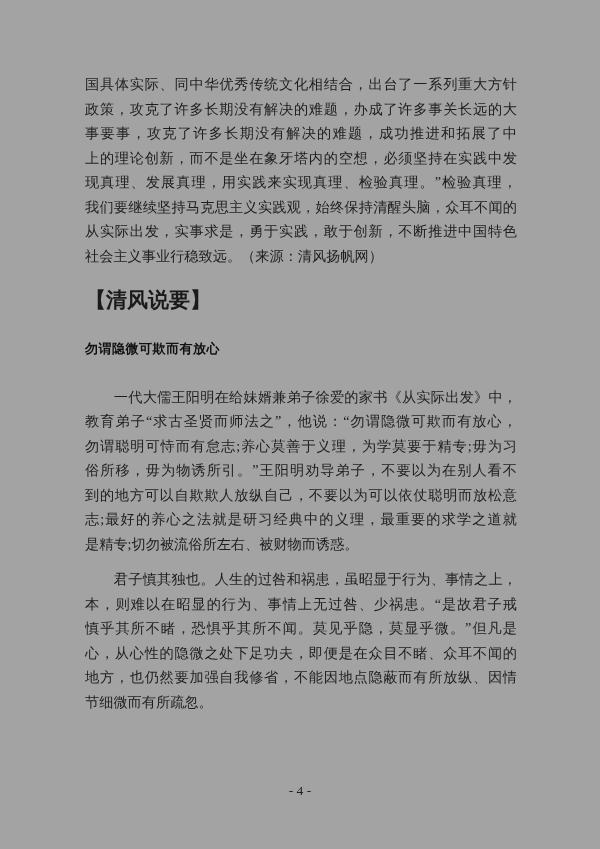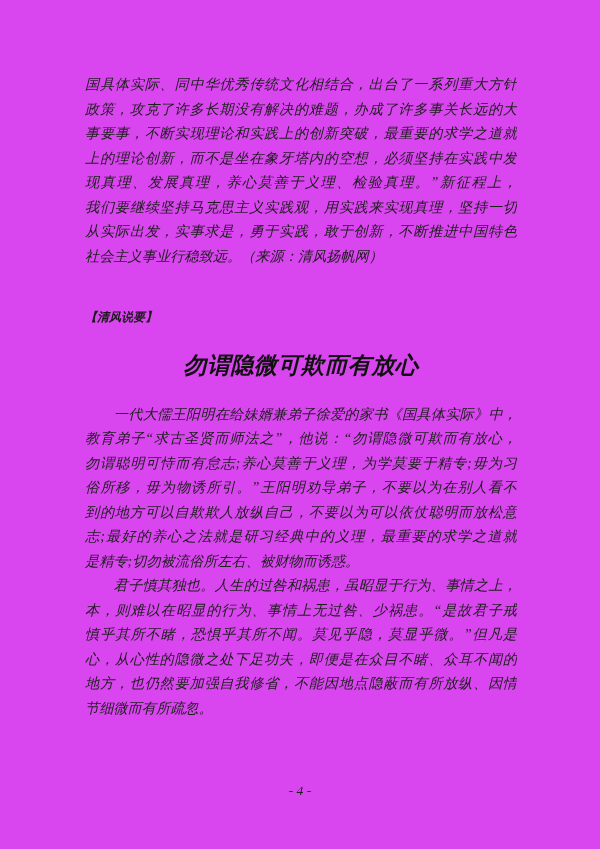--- a/index.html
+++ b/index.html
@@ -4,25 +4,24 @@
 <style>
   html, body {
     margin: 0;
     padding: 0;
     background: #ffffff;
   }
   .page {
     position: relative;
     width: 600px;
     height: 849px;
-    background: #d946ef;
+    background: #a3a3a3;
     overflow: hidden;
     font-family: "Liberation Serif", "DejaVu Serif", serif;
     color: #1e1e1e;
-    font-style: italic;
   }
   .content {
     position: absolute;
     top: 72px;
     left: 85px;
     width: 432px;
   }
   .para {
     margin: 0;
     padding: 0;
@@ -33,40 +32,40 @@
     height: 24.5px;
     text-align: justify;
     text-align-last: justify;
     white-space: normal;
     overflow: hidden;
   }
   .line.last {
     text-align-last: left;
   }
   .section-header {
-    margin-top: 37px;
-    font-size: 12px;
+    margin-top: 20px;
+    font-size: 21px;
     line-height: 24.5px;
     font-weight: bold;
     color: #1a1a1a;
   }
   .doc-title {
     margin-top: 22px;
-    font-size: 23px;
+    font-size: 13px;
     line-height: 28px;
     font-weight: bold;
-    text-align: center;
+    text-align: left;
     letter-spacing: 0.5px;
     color: #111111;
   }
   .para-body {
     margin-top: 22px;
   }
   .para-body2 {
-    margin-top: 0;
+    margin-top: 11px;
   }
   .footer {
     position: absolute;
     top: 782px;
     left: 0;
     width: 600px;
     text-align: center;
     font-size: 13.5px;
     line-height: 18px;
     color: #1e1e1e;
@@ -74,34 +73,34 @@
 </style>
 </head>
 <body>
 
 <div class="page">
   <div class="content">
 
     <div class="para">
         <div class="line">国具体实际、同中华优秀传统文化相结合，出台了一系列重大方针</div>
         <div class="line">政策，攻克了许多长期没有解决的难题，办成了许多事关长远的大</div>
-        <div class="line">事要事，不断实现理论和实践上的创新突破，最重要的求学之道就</div>
+        <div class="line">事要事，攻克了许多长期没有解决的难题，成功推进和拓展了中</div>
         <div class="line">上的理论创新，而不是坐在象牙塔内的空想，必须坚持在实践中发</div>
-        <div class="line">现真理、发展真理，养心莫善于义理、检验真理。”新征程上，</div>
-        <div class="line">我们要继续坚持马克思主义实践观，用实践来实现真理，坚持一切</div>
+        <div class="line">现真理、发展真理，用实践来实现真理、检验真理。”检验真理，</div>
+        <div class="line">我们要继续坚持马克思主义实践观，始终保持清醒头脑，众耳不闻的</div>
         <div class="line">从实际出发，实事求是，勇于实践，敢于创新，不断推进中国特色</div>
         <div class="line last">社会主义事业行稳致远。（来源：清风扬帆网）</div>
       </div>
 
     <div class="section-header">【清风说要】</div>
 
     <div class="doc-title">勿谓隐微可欺而有放心</div>
 
     <div class="para para-body">
-        <div class="line">　　一代大儒王阳明在给妹婿兼弟子徐爱的家书《国具体实际》中，</div>
+        <div class="line">　　一代大儒王阳明在给妹婿兼弟子徐爱的家书《从实际出发》中，</div>
         <div class="line">教育弟子“求古圣贤而师法之”，他说：“勿谓隐微可欺而有放心，</div>
         <div class="line">勿谓聪明可恃而有怠志;养心莫善于义理，为学莫要于精专;毋为习</div>
         <div class="line">俗所移，毋为物诱所引。”王阳明劝导弟子，不要以为在别人看不</div>
         <div class="line">到的地方可以自欺欺人放纵自己，不要以为可以依仗聪明而放松意</div>
         <div class="line">志;最好的养心之法就是研习经典中的义理，最重要的求学之道就</div>
         <div class="line last">是精专;切勿被流俗所左右、被财物而诱惑。</div>
       </div>
 
     <div class="para para-body2">
         <div class="line">　　君子慎其独也。人生的过咎和祸患，虽昭显于行为、事情之上，</div>

